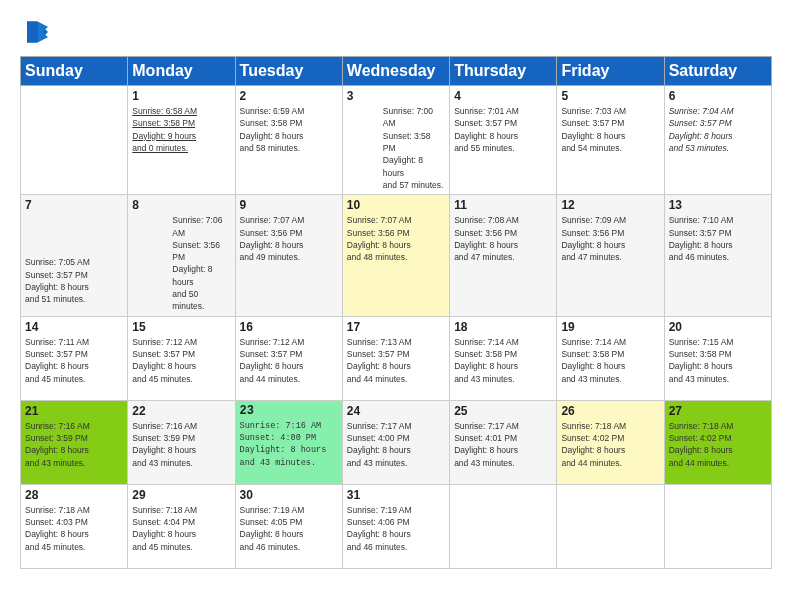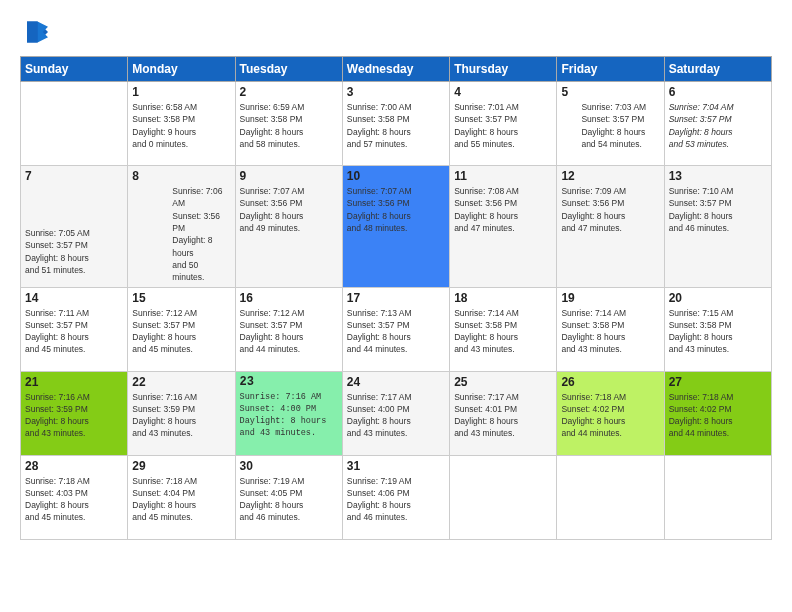--- a/index.html
+++ b/index.html
@@ -53,21 +53,21 @@
       margin-top: 2px;
     }
     .calendar-table {
       width: 100%;
       border-collapse: collapse;
       table-layout: fixed;
     }
     .calendar-table th {
       background: #1565c0;
       color: #fff;
-      font-size: 12px;
+      font-size: 16px;
       font-weight: bold;
       padding: 5px 4px;
       text-align: left;
       border: 1px solid #aaa;
     }
     .calendar-table td {
       border: 1px solid #ccc;
       vertical-align: top;
       padding: 3px 4px;
       font-size: 9px;
@@ -127,49 +127,49 @@
           <th>Thursday</th>
           <th>Friday</th>
           <th>Saturday</th>
         </tr>
     </thead>
     <tbody id="calendar-body">
     <tr>
           <td class="empty-cell"></td>
           <td>
             <div class="day-number">1</div>
-            <div class="day-info" style="white-space: pre-line;">Sunrise: 6:58 AM
+            <div class="day-info" style="white-space: pre-line; text-decoration: underline;">Sunrise: 6:58 AM
 Sunset: 3:58 PM
 Daylight: 9 hours
 and 0 minutes.</div>
           </td>
           <td>
             <div class="day-number">2</div>
             <div class="day-info" style="white-space: pre-line;">Sunrise: 6:59 AM
 Sunset: 3:58 PM
 Daylight: 8 hours
 and 58 minutes.</div>
           </td>
           <td>
             <div class="day-number">3</div>
-            <div class="day-info" style="white-space: pre-line;">Sunrise: 7:00 AM
+            <div class="day-info" style="white-space: pre-line; margin-left: 36px;">Sunrise: 7:00 AM
 Sunset: 3:58 PM
 Daylight: 8 hours
 and 57 minutes.</div>
           </td>
           <td>
             <div class="day-number">4</div>
             <div class="day-info" style="white-space: pre-line;">Sunrise: 7:01 AM
 Sunset: 3:57 PM
 Daylight: 8 hours
 and 55 minutes.</div>
           </td>
           <td>
             <div class="day-number">5</div>
-            <div class="day-info" style="white-space: pre-line; margin-left: 20px;">Sunrise: 7:03 AM
+            <div class="day-info" style="white-space: pre-line;">Sunrise: 7:03 AM
 Sunset: 3:57 PM
 Daylight: 8 hours
 and 54 minutes.</div>
           </td>
           <td>
             <div class="day-number">6</div>
             <div class="day-info" style="white-space: pre-line; font-style: italic;">Sunrise: 7:04 AM
 Sunset: 3:57 PM
 Daylight: 8 hours
 and 53 minutes.</div>
@@ -190,21 +190,21 @@
 Daylight: 8 hours
 and 50 minutes.</div>
           </td>
           <td style="background: rgb(245, 245, 245);">
             <div class="day-number">9</div>
             <div class="day-info" style="white-space: pre-line;">Sunrise: 7:07 AM
 Sunset: 3:56 PM
 Daylight: 8 hours
 and 49 minutes.</div>
           </td>
-          <td style="background: #3b82f6;">
+          <td style="background: #fef9c3;">
             <div class="day-number">10</div>
             <div class="day-info" style="white-space: pre-line;">Sunrise: 7:07 AM
 Sunset: 3:56 PM
 Daylight: 8 hours
 and 48 minutes.</div>
           </td>
           <td style="background: rgb(245, 245, 245);">
             <div class="day-number">11</div>
             <div class="day-info" style="white-space: pre-line;">Sunrise: 7:08 AM
 Sunset: 3:56 PM
@@ -306,21 +306,21 @@
 Daylight: 8 hours
 and 43 minutes.</div>
           </td>
           <td style="background: rgb(245, 245, 245);">
             <div class="day-number">25</div>
             <div class="day-info" style="white-space: pre-line;">Sunrise: 7:17 AM
 Sunset: 4:01 PM
 Daylight: 8 hours
 and 43 minutes.</div>
           </td>
-          <td style="background: #bef264;">
+          <td style="background: #fef9c3;">
             <div class="day-number">26</div>
             <div class="day-info" style="white-space: pre-line;">Sunrise: 7:18 AM
 Sunset: 4:02 PM
 Daylight: 8 hours
 and 44 minutes.</div>
           </td>
           <td style="background: #84cc16;">
             <div class="day-number">27</div>
             <div class="day-info" style="white-space: pre-line;">Sunrise: 7:18 AM
 Sunset: 4:02 PM

